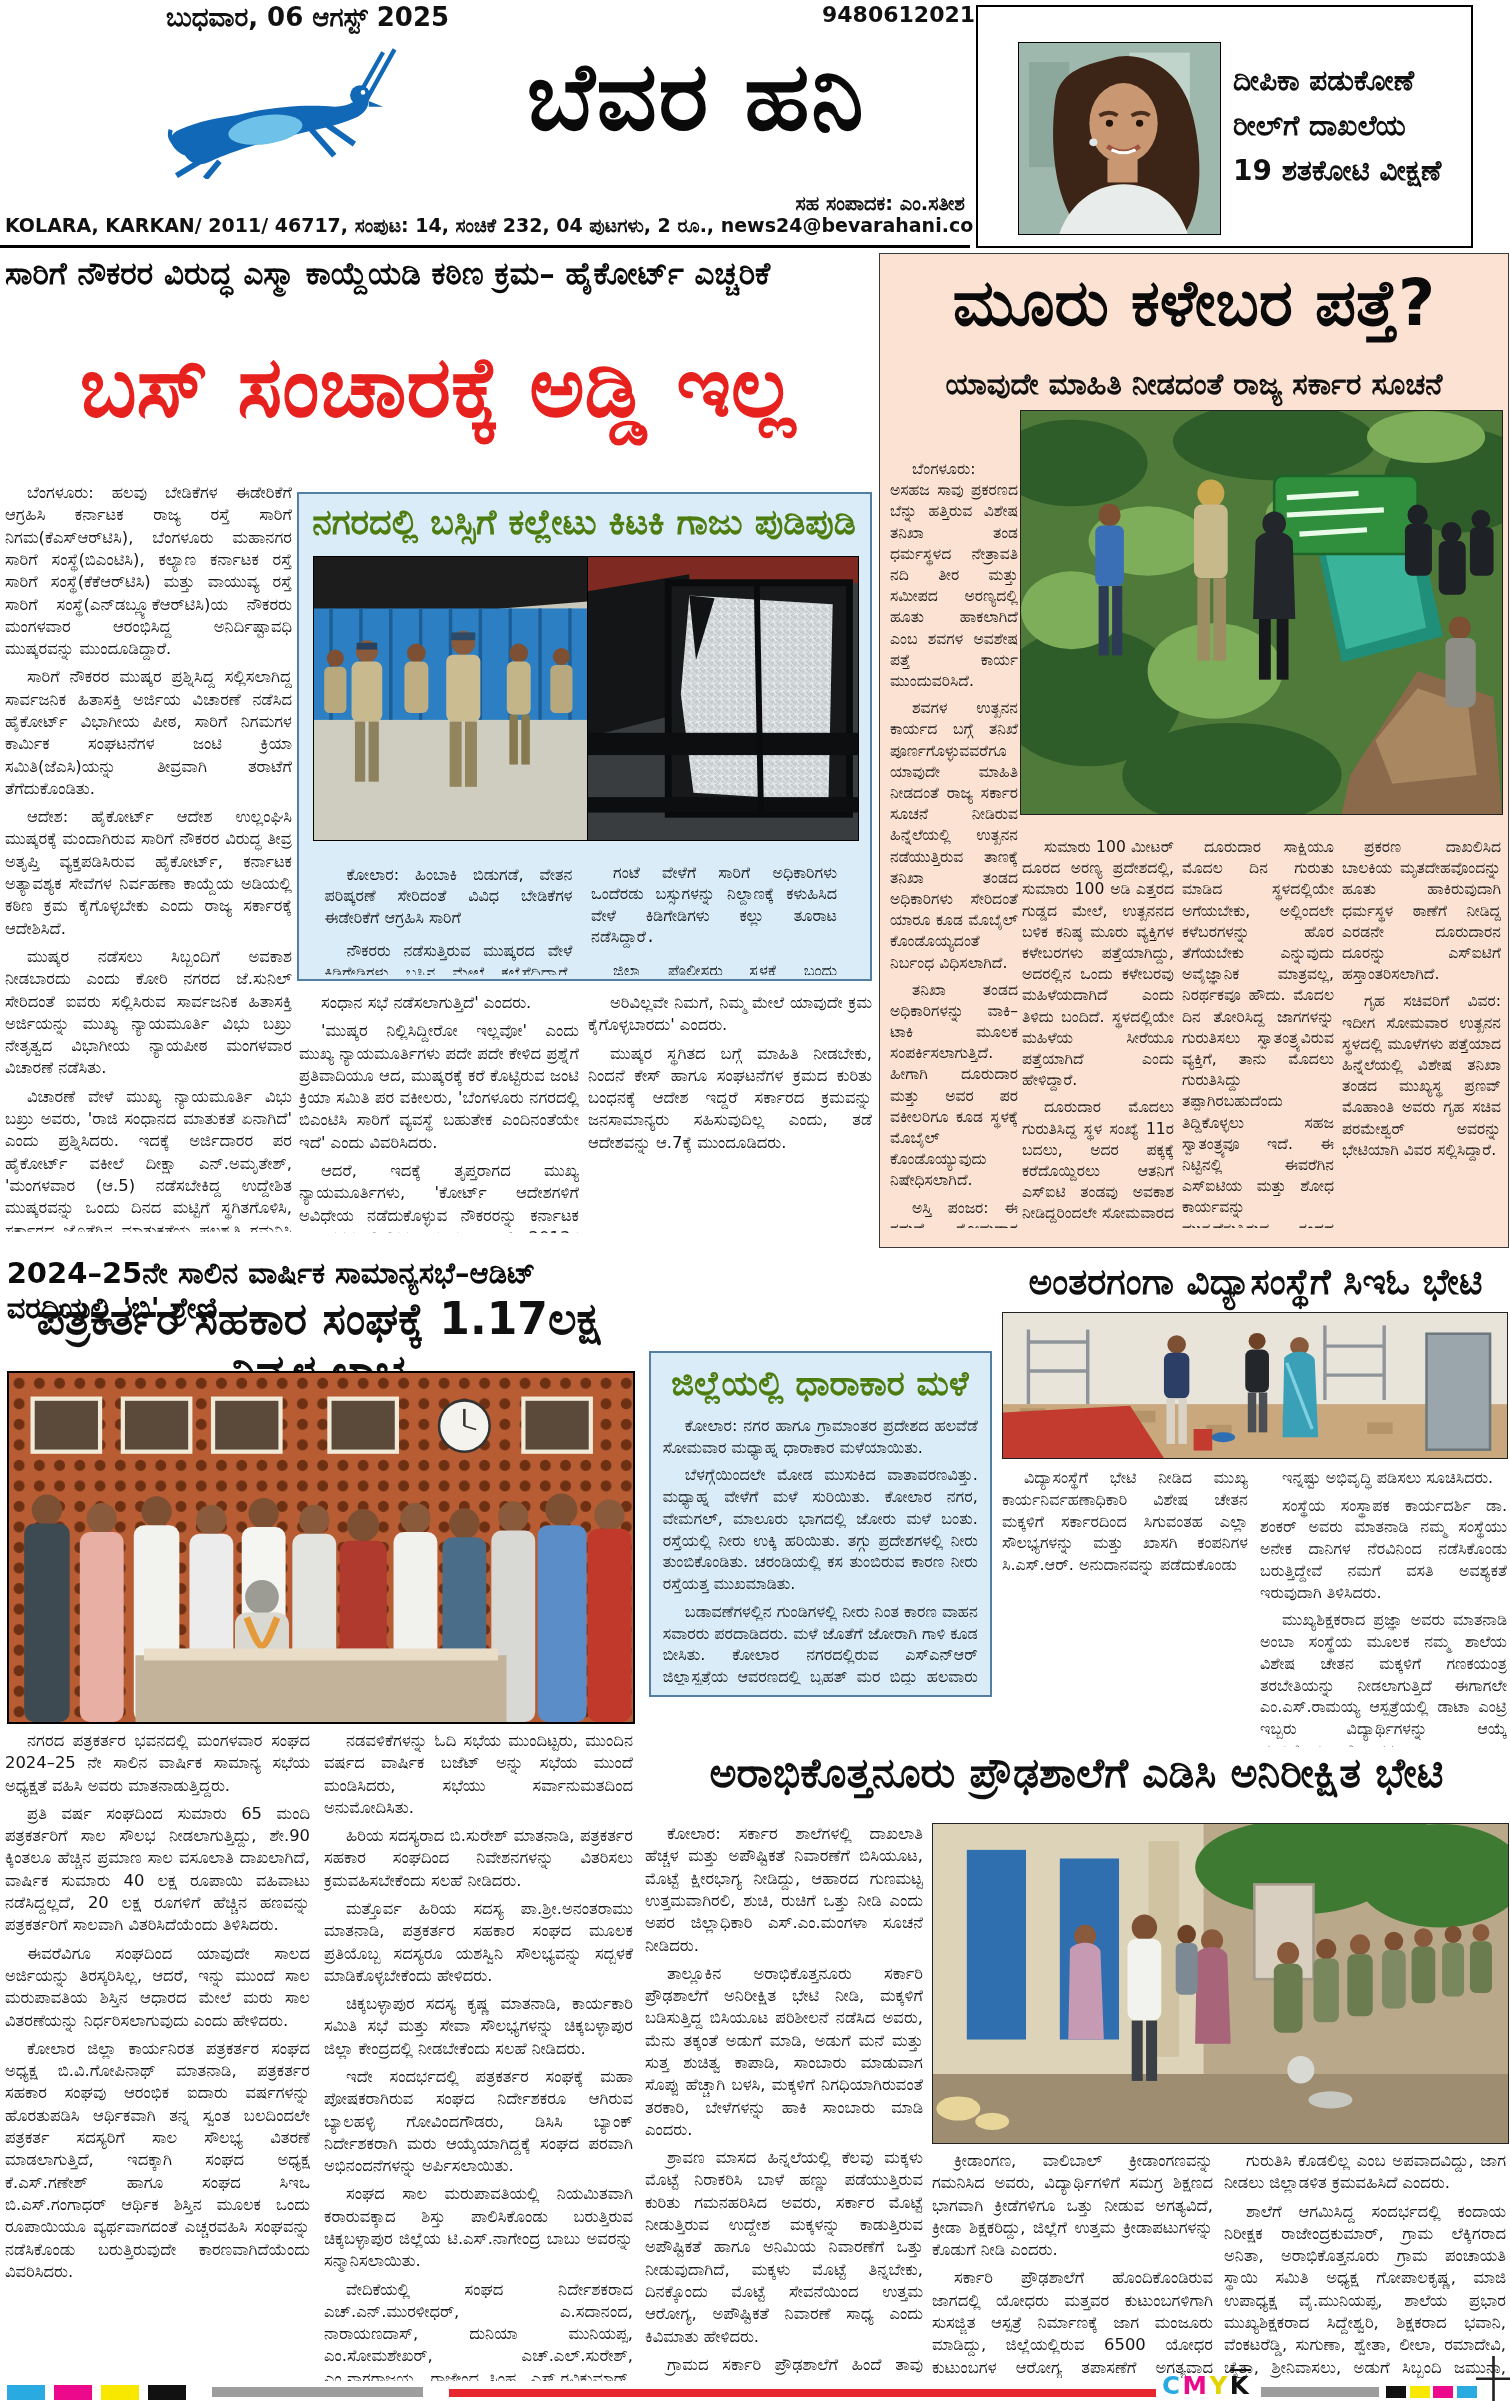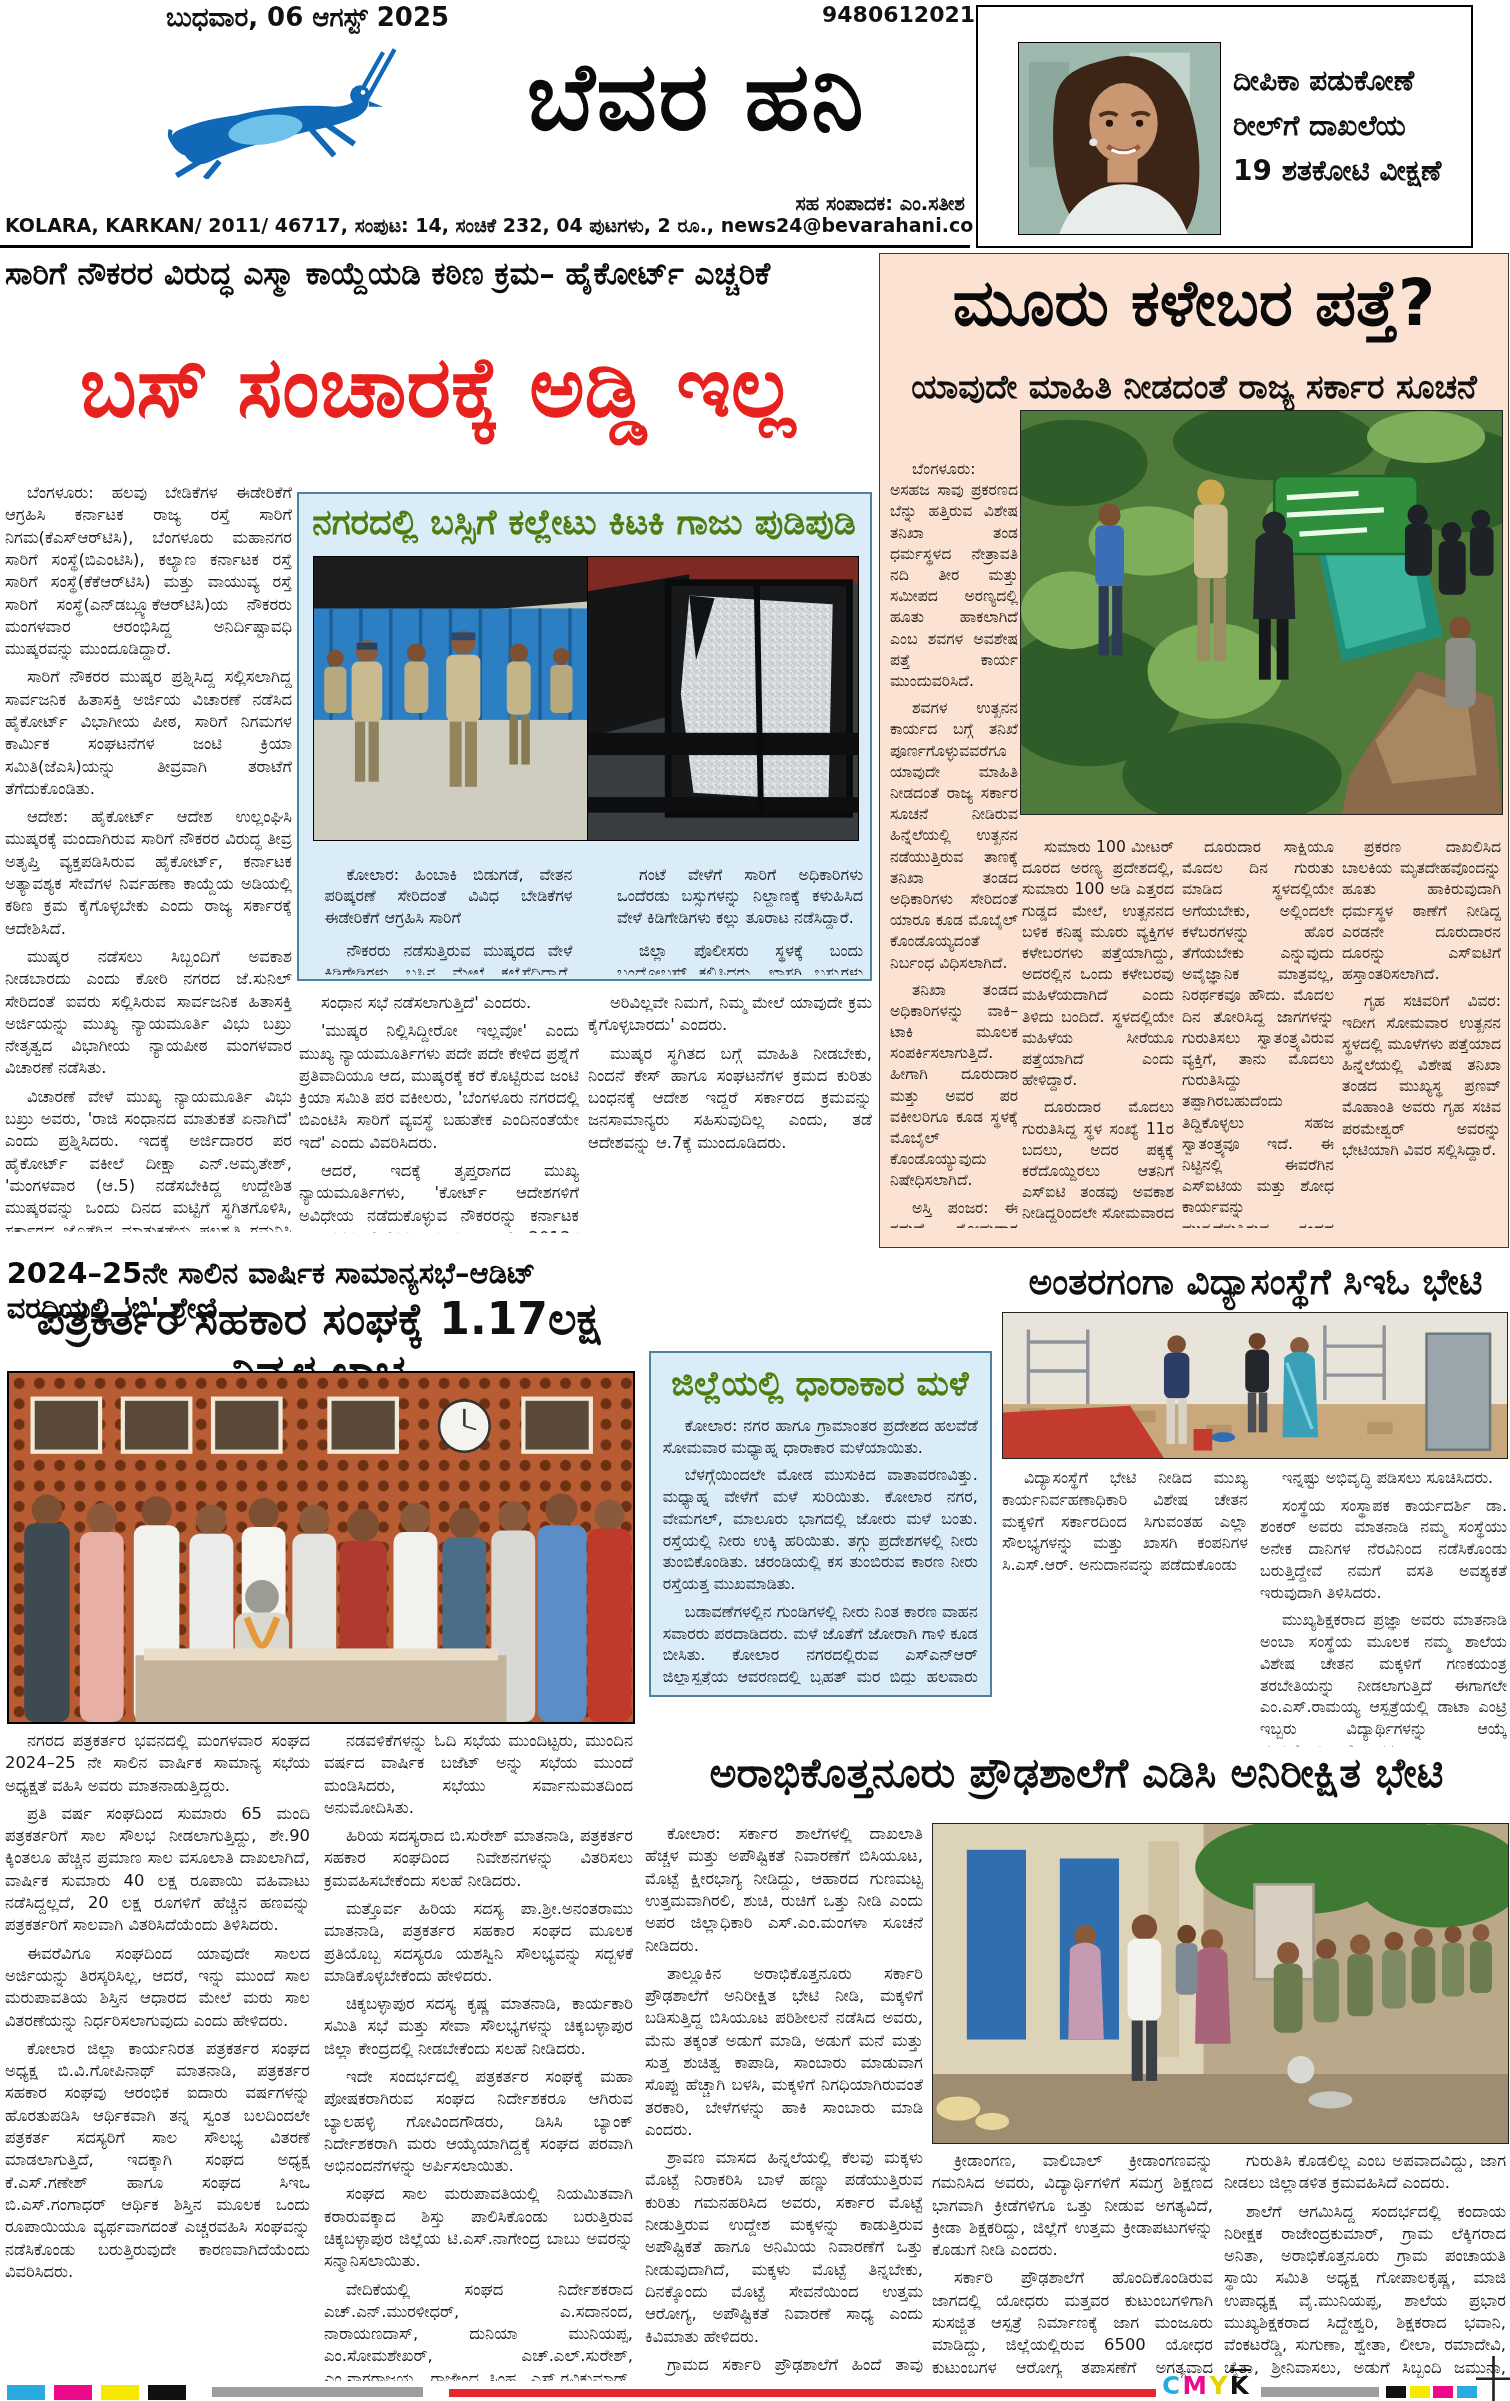--- a/index.html
+++ b/index.html
@@ -152,39 +152,39 @@
         <rect x="0" y="280" width="320" height="18" fill="#0d0e0f"></rect>
         <line x1="200" y1="30" x2="205" y2="300" stroke="#0a0b0c" stroke-width="7"></line>
         <polygon points="120,45 150,48 128,120" fill="#101214"></polygon>
       </svg>
     </div>
 
     <div class="abs cap" style="left:13.5px;top:358px;width:272px;height:123px;">
         <p>ಕೋಲಾರ: ಹಿಂಬಾಕಿ ಬಿಡುಗಡೆ, ವೇತನ ಪರಿಷ್ಕರಣೆ ಸೇರಿದಂತೆ ವಿವಿಧ ಬೇಡಿಕೆಗಳ ಈಡೇರಿಕೆಗೆ ಆಗ್ರಹಿಸಿ ಸಾರಿಗೆ</p>
         <p>ನೌಕರರು ನಡೆಸುತ್ತಿರುವ ಮುಷ್ಕರದ ವೇಳೆ ಕಿಡಿಗೇಡಿಗಳು ಬಸ್ಸಿನ ಮೇಲೆ ಕಲ್ಲೆಸೆದಿದ್ದಾರೆ. ನಗರದ ಬಸ್ ನಿಲ್ದಾಣದಲ್ಲಿ ಕೆಎಸ್‌ಆರ್‌ಟಿಸಿ ಬಸ್ ಮೇಲೆ ಕಲ್ಲು ತೂರಾಟ ನಡೆದಿದ್ದು, ಕಿಟಕಿ ಗಾಜು ಪುಡಿಪುಡಿಯಾಗಿದೆ. ಬೆಳಿಗ್ಗೆಯಿಂದಲೇ ಕೋಲಾರದಲ್ಲಿ ಬಸ್ ನಿಲ್ದಾಣ ಸ್ತಬ್ದವಾಗಿತ್ತು. 10</p>
       </div>
-    <div class="abs cap" style="left:306px;top:358px;width:270px;height:123px;">
+    <div class="abs cap" style="left:280px;top:358px;width:270px;height:123px;font-family:Liberation Mono, monospace;">
         <p>ಗಂಟೆ ವೇಳೆಗೆ ಸಾರಿಗೆ ಅಧಿಕಾರಿಗಳು ಒಂದೆರಡು ಬಸ್ಸುಗಳನ್ನು ನಿಲ್ದಾಣಕ್ಕೆ ಕಳುಹಿಸಿದ ವೇಳೆ ಕಿಡಿಗೇಡಿಗಳು ಕಲ್ಲು ತೂರಾಟ ನಡೆಸಿದ್ದಾರೆ.</p>
         <p>ಜಿಲ್ಲಾ ಪೊಲೀಸರು ಸ್ಥಳಕ್ಕೆ ಬಂದು ಬಂದೋಬಸ್ತ್ ಕಲ್ಪಿಸಿದರು. ಖಾಸಗಿ ಬಸ್ಸುಗಳು ಕಾರ್ಯಾಚರಣೆ ನಡೆಸಿದವು. ಆದಾಗ್ಯೂ ಶಾಲಾಕಾಲೇಜು ವಿದ್ಯಾರ್ಥಿಗಳು, ನೌಕರರು, ವ್ಯಾಪಾರಿಗಳು ಸರಿಯಾದ ಸಂಚಾರ ವ್ಯವಸ್ಥೆ ಇಲ್ಲದೆ ಪರದಾಡಿದರು.</p>
       </div>
   </div>
 
   <div class="abs col" style="left:299px;top:992px;width:280px;height:241px;">
       <p>ಸಂಧಾನ ಸಭೆ ನಡೆಸಲಾಗುತ್ತಿದೆ' ಎಂದರು.</p>
       <p>'ಮುಷ್ಕರ ನಿಲ್ಲಿಸಿದ್ದೀರೋ ಇಲ್ಲವೋ' ಎಂದು ಮುಖ್ಯ ನ್ಯಾಯಮೂರ್ತಿಗಳು ಪದೇ ಪದೇ ಕೇಳಿದ ಪ್ರಶ್ನೆಗೆ ಪ್ರತಿವಾದಿಯೂ ಆದ, ಮುಷ್ಕರಕ್ಕೆ ಕರೆ ಕೊಟ್ಟಿರುವ ಜಂಟಿ ಕ್ರಿಯಾ ಸಮಿತಿ ಪರ ವಕೀಲರು, 'ಬೆಂಗಳೂರು ನಗರದಲ್ಲಿ ಬಿಎಂಟಿಸಿ ಸಾರಿಗೆ ವ್ಯವಸ್ಥೆ ಬಹುತೇಕ ಎಂದಿನಂತೆಯೇ ಇದೆ' ಎಂದು ವಿವರಿಸಿದರು.</p>
       <p>ಆದರೆ, ಇದಕ್ಕೆ ತೃಪ್ತರಾಗದ ಮುಖ್ಯ ನ್ಯಾಯಮೂರ್ತಿಗಳು, 'ಕೋರ್ಟ್ ಆದೇಶಗಳಿಗೆ ಅವಿಧೇಯ ನಡೆದುಕೊಳ್ಳುವ ನೌಕರರನ್ನು ಕರ್ನಾಟಕ ಅತ್ಯಾವಶ್ಯಕ ಸೇವೆಗಳ ನಿರ್ವಹಣಾ ಕಾಯ್ದೆ–2013ರ ಕಲಂ 8ರ ಅಡಿಯಲ್ಲಿ ಯಾವುದೇ ವಾರಂಟ್ ಇಲ್ಲದೆಯೇ ಬಂಧಿಸಬಹುದಾಗಿದೆ ಎಂಬುದರ</p>
     </div>
   <div class="abs col" style="left:588px;top:992px;width:284px;height:241px;">
       <p>ಅರಿವಿಲ್ಲವೇ ನಿಮಗೆ, ನಿಮ್ಮ ಮೇಲೆ ಯಾವುದೇ ಕ್ರಮ ಕೈಗೊಳ್ಳಬಾರದು' ಎಂದರು.</p>
       <p>ಮುಷ್ಕರ ಸ್ಥಗಿತದ ಬಗ್ಗೆ ಮಾಹಿತಿ ನೀಡಬೇಕು, ನಿಂದನೆ ಕೇಸ್ ಹಾಗೂ ಸಂಘಟನೆಗಳ ಕ್ರಮದ ಕುರಿತು ಬಂಧನಕ್ಕೆ ಆದೇಶ ಇದ್ದರೆ ಸರ್ಕಾರದ ಕ್ರಮವನ್ನು ಜನಸಾಮಾನ್ಯರು ಸಹಿಸುವುದಿಲ್ಲ ಎಂದು, ತಡೆ ಆದೇಶವನ್ನು ಆ.7ಕ್ಕೆ ಮುಂದೂಡಿದರು.</p>
     </div>
 
   <div class="abs peachbox" style="left:879px;top:253px;width:630px;height:995px;">
     <div class="abs ctr" style="left:0;top:11.8px;width:628px;font-size:64px;font-weight:900;color:#0b0b0b;">ಮೂರು ಕಳೇಬರ ಪತ್ತೆ?</div>
-    <div class="abs b ctr" style="left:0;top:113px;width:628px;font-size:33px;">ಯಾವುದೇ ಮಾಹಿತಿ ನೀಡದಂತೆ ರಾಜ್ಯ ಸರ್ಕಾರ ಸೂಚನೆ</div>
+    <div class="abs b ctr" style="left:0;top:113px;width:628px;font-size:29px;">ಯಾವುದೇ ಮಾಹಿತಿ ನೀಡದಂತೆ ರಾಜ್ಯ ಸರ್ಕಾರ ಸೂಚನೆ</div>
 
     <div class="abs col" style="left:10px;top:205px;width:128px;height:769px;font-size:15.6px;">
         <p>ಬೆಂಗಳೂರು: ಅಸಹಜ ಸಾವು ಪ್ರಕರಣದ ಬೆನ್ನು ಹತ್ತಿರುವ ವಿಶೇಷ ತನಿಖಾ ತಂಡ ಧರ್ಮಸ್ಥಳದ ನೇತ್ರಾವತಿ ನದಿ ತೀರ ಮತ್ತು ಸಮೀಪದ ಅರಣ್ಯದಲ್ಲಿ ಹೂತು ಹಾಕಲಾಗಿದೆ ಎಂಬ ಶವಗಳ ಅವಶೇಷ ಪತ್ತೆ ಕಾರ್ಯ ಮುಂದುವರಿಸಿದೆ.</p>
         <p>ಶವಗಳ ಉತ್ಖನನ ಕಾರ್ಯದ ಬಗ್ಗೆ ತನಿಖೆ ಪೂರ್ಣಗೊಳ್ಳುವವರೆಗೂ ಯಾವುದೇ ಮಾಹಿತಿ ನೀಡದಂತೆ ರಾಜ್ಯ ಸರ್ಕಾರ ಸೂಚನೆ ನೀಡಿರುವ ಹಿನ್ನೆಲೆಯಲ್ಲಿ ಉತ್ಖನನ ನಡೆಯುತ್ತಿರುವ ತಾಣಕ್ಕೆ ತನಿಖಾ ತಂಡದ ಅಧಿಕಾರಿಗಳು ಸೇರಿದಂತೆ ಯಾರೂ ಕೂಡ ಮೊಬೈಲ್ ಕೊಂಡೊಯ್ಯದಂತೆ ನಿರ್ಬಂಧ ವಿಧಿಸಲಾಗಿದೆ.</p>
         <p>ತನಿಖಾ ತಂಡದ ಅಧಿಕಾರಿಗಳನ್ನು ವಾಕಿ–ಟಾಕಿ ಮೂಲಕ ಸಂಪರ್ಕಿಸಲಾಗುತ್ತಿದೆ. ಹೀಗಾಗಿ ದೂರುದಾರ ಮತ್ತು ಅವರ ಪರ ವಕೀಲರಿಗೂ ಕೂಡ ಸ್ಥಳಕ್ಕೆ ಮೊಬೈಲ್ ಕೊಂಡೊಯ್ಯುವುದು ನಿಷೇಧಿಸಲಾಗಿದೆ.</p>
         <p>ಅಸ್ತಿ ಪಂಜರ: ಈ ನಡುವೆ ಸೋಮವಾರ ಎಸ್‌ಐಟಿ ನಡೆಸಿದ ಕಾರ್ಯಾಚರಣೆಯ ವೇಳೆ ಕನಿಷ್ಠ ಮೂರು ಕಳೇಬರ ಪತ್ತೆಯಾಗಿದೆ. ಅದರಲ್ಲಿ ಒಂದು ಕಳೇಬರ ಮಹಿಳೆಯದ್ದಾಗಿದೆ ಎಂದು, ಧರ್ಮಸ್ಥಳದಲ್ಲಿ ನಾಪತ್ತೆಯಾಗಿದ್ದಾರೆ ಎನ್ನಲಾದ ವೈದ್ಯಕೀಯ ವಿದ್ಯಾರ್ಥಿನಿ ಅನನ್ಯಾ ಭಟ್ ಅವರ ತಾಯಿ ಸುಜಾತಾ ಭಟ್ ಅವರ ಪರ ವಕೀಲ ಮಂಜುನಾಥ್ ತಿಳಿಸಿದ್ದಾರೆ.</p>
       </div>
 
     <div class="abs photo" style="left:140px;top:156px;width:481px;height:403px;border:0.8px solid #222;">
       <svg viewBox="0 0 570 465" preserveAspectRatio="none">

